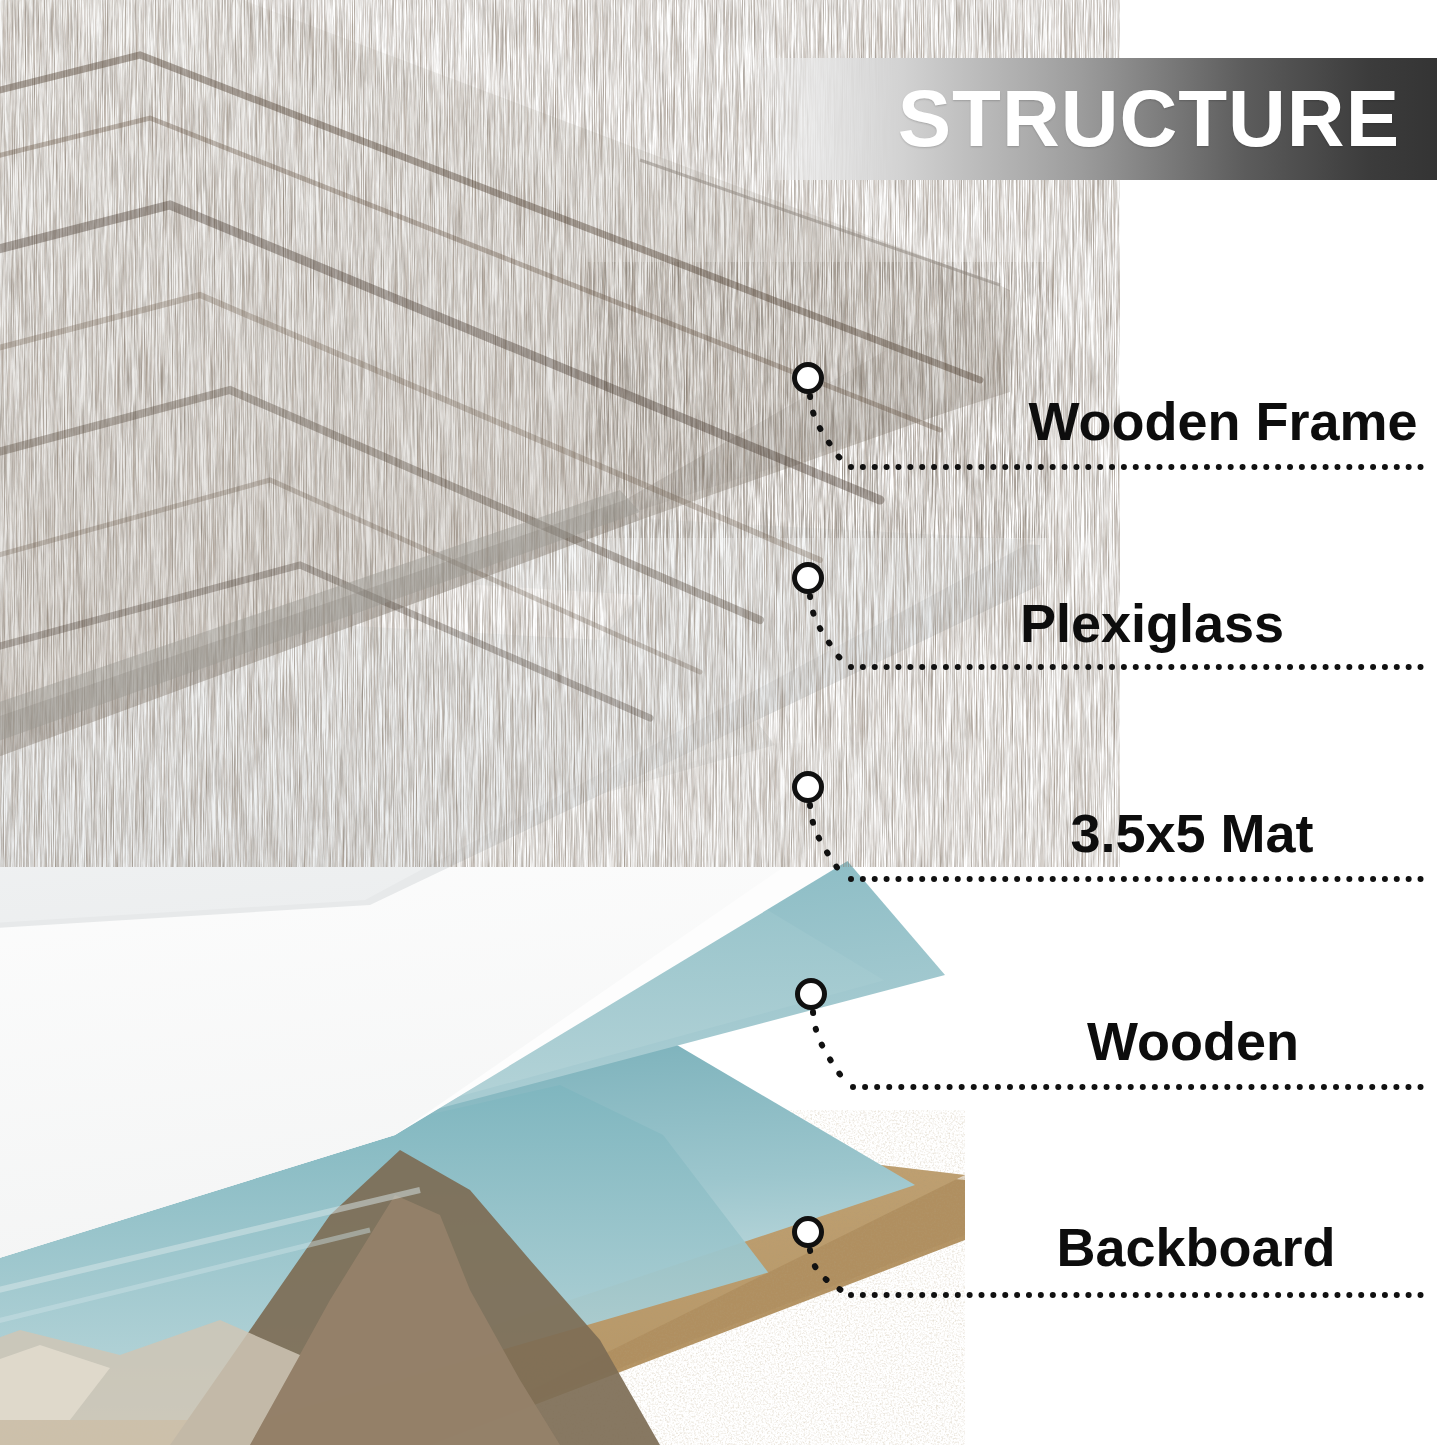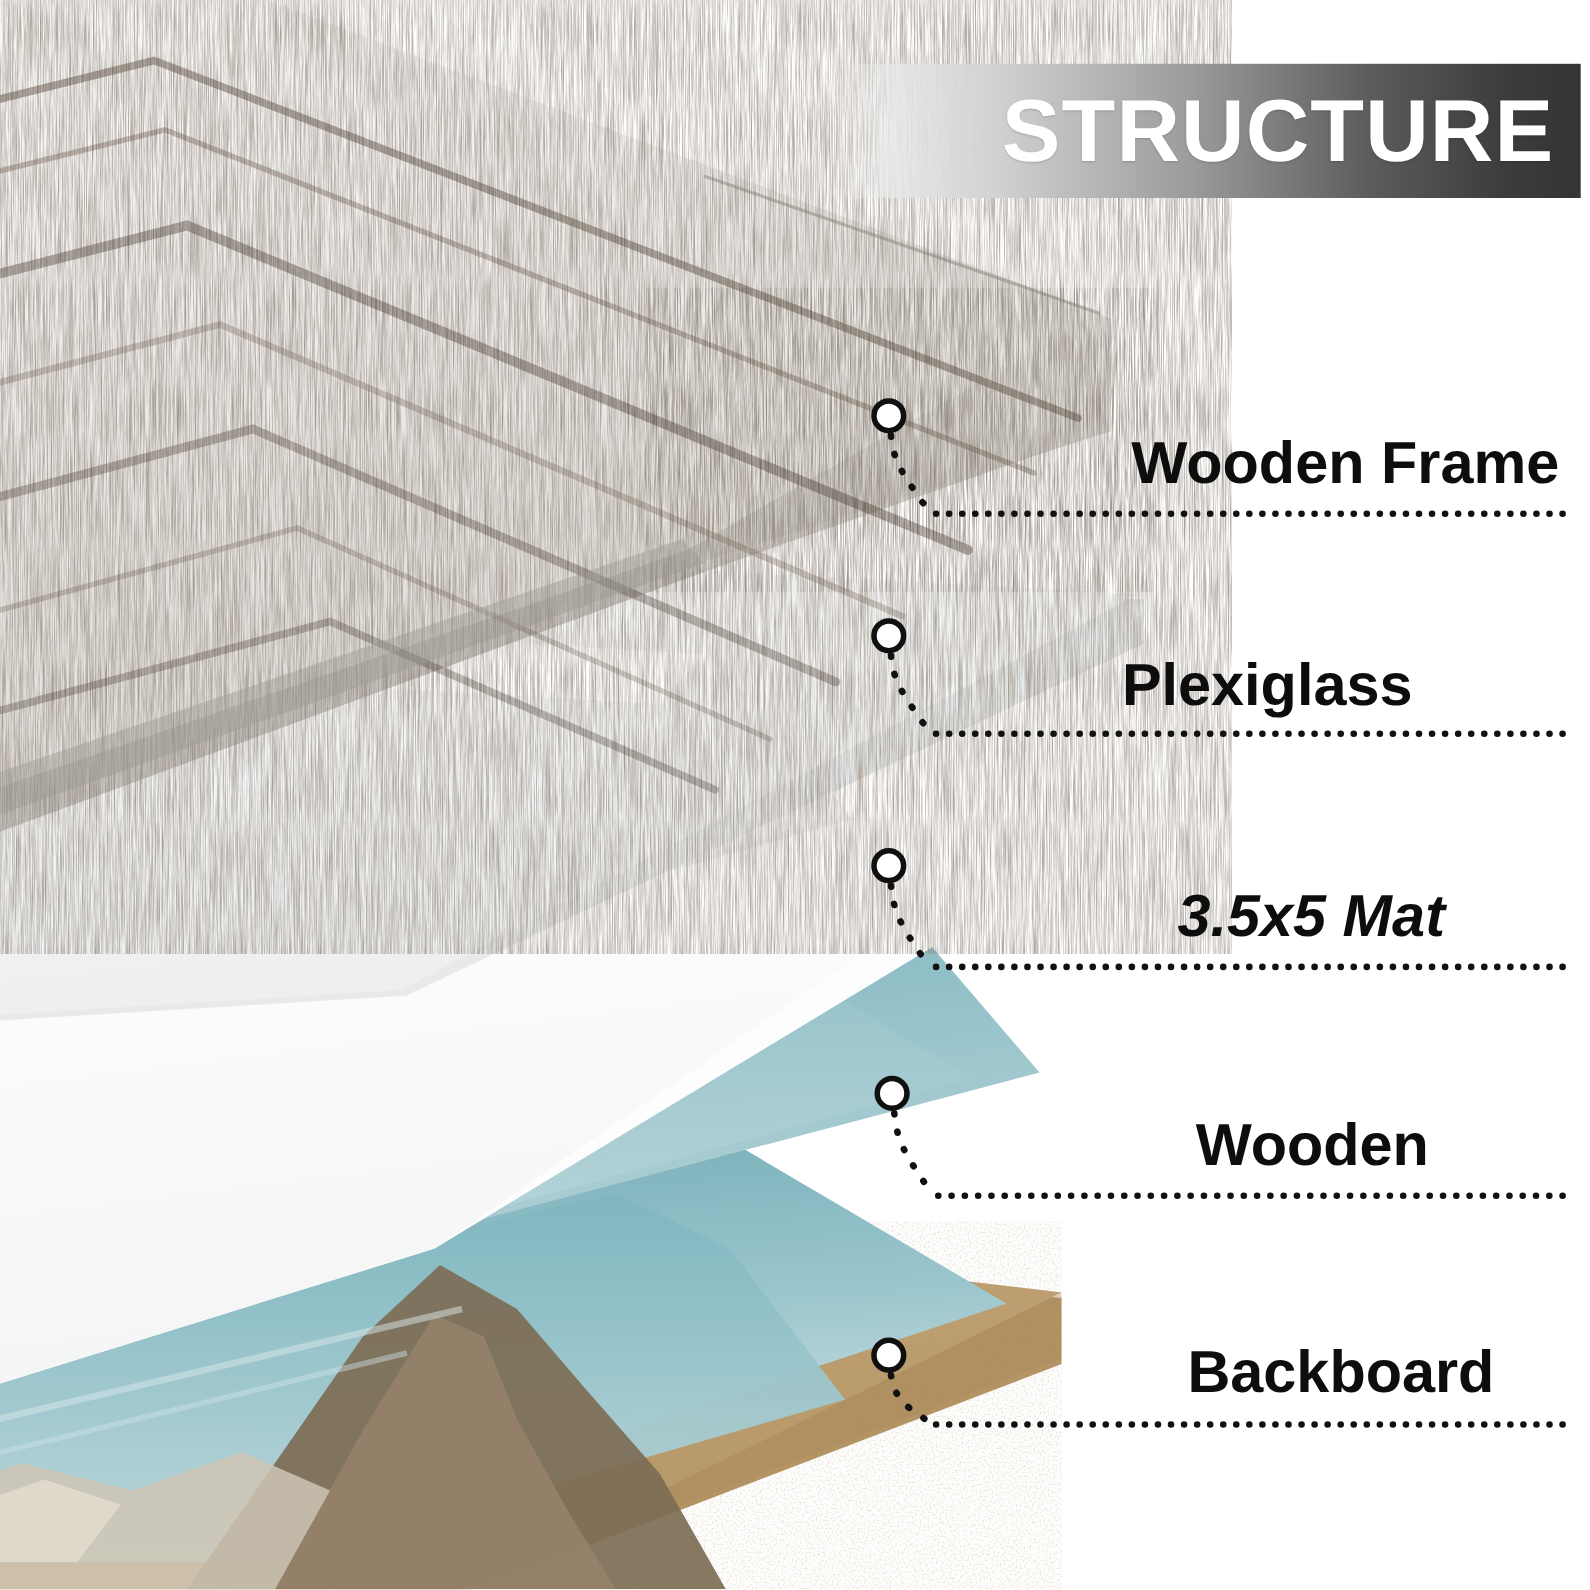--- a/index.html
+++ b/index.html
@@ -25,21 +25,21 @@
     background:linear-gradient(90deg,
         rgba(255,255,255,0) 0%,
         rgba(232,232,232,0.85) 9%,
         #d2d2d2 22%,
         #9c9c9c 48%,
         #5c5c5c 72%,
         #3c3c3c 90%,
         #343434 100%);
     display:flex;align-items:center;justify-content:flex-end;
     box-sizing:border-box;
-    padding-right:24px;
+    padding-right:37px;
   }
   .banner-title{
     color:#ffffff;
     font-size:80px;
     font-weight:bold;
     letter-spacing:1px;
     line-height:1;
     white-space:nowrap;
     text-shadow:0 1px 2px rgba(0,0,0,.18);
   }
@@ -274,34 +274,34 @@
     <div class="dotline" style="left:848px;top:664px;width:576px;"></div>
     <div class="callout-label" style="left:1152px;top:650px;">Plexiglass</div>
   </div>
 
   <div class="callout">
     <svg class="leader" style="left:760px;top:769px;width:120px;height:135px;">
       <path d="M50,36 C52,62 62,76 78,100 L86,108" stroke="#111" stroke-width="6" fill="none" stroke-linecap="round" stroke-dasharray="1 16"></path>
     </svg>
     <div class="marker" style="left:808px;top:787px;"></div>
     <div class="dotline" style="left:848px;top:876px;width:576px;"></div>
-    <div class="callout-label" style="left:1192px;top:860px;font-style:italic;">3.5x5 Mat</div>
+    <div class="callout-label" style="left:1192px;top:860px;">3.5x5 Mat</div>
   </div>
 
   <div class="callout">
     <svg class="leader" style="left:763px;top:976px;width:120px;height:135px;">
       <path d="M50,36 C52,62 62,76 78,100 L86,108" stroke="#111" stroke-width="6" fill="none" stroke-linecap="round" stroke-dasharray="1 16"></path>
     </svg>
     <div class="marker" style="left:811px;top:994px;"></div>
     <div class="dotline" style="left:850px;top:1084px;width:574px;"></div>
     <div class="callout-label" style="left:1193px;top:1068px;">Wooden</div>
   </div>
 
   <div class="callout">
     <svg class="leader" style="left:760px;top:1214px;width:120px;height:110px;">
       <path d="M50,36 C52,54 62,64 78,74 L86,80" stroke="#111" stroke-width="6" fill="none" stroke-linecap="round" stroke-dasharray="1 16"></path>
     </svg>
     <div class="marker" style="left:808px;top:1232px;"></div>
     <div class="dotline" style="left:848px;top:1292px;width:576px;"></div>
-    <div class="callout-label" style="left:1196px;top:1274px;margin-left:23px;">Backboard</div>
+    <div class="callout-label" style="left:1196px;top:1274px;">Backboard</div>
   </div>
 
 </div>
 
 </body></html>

